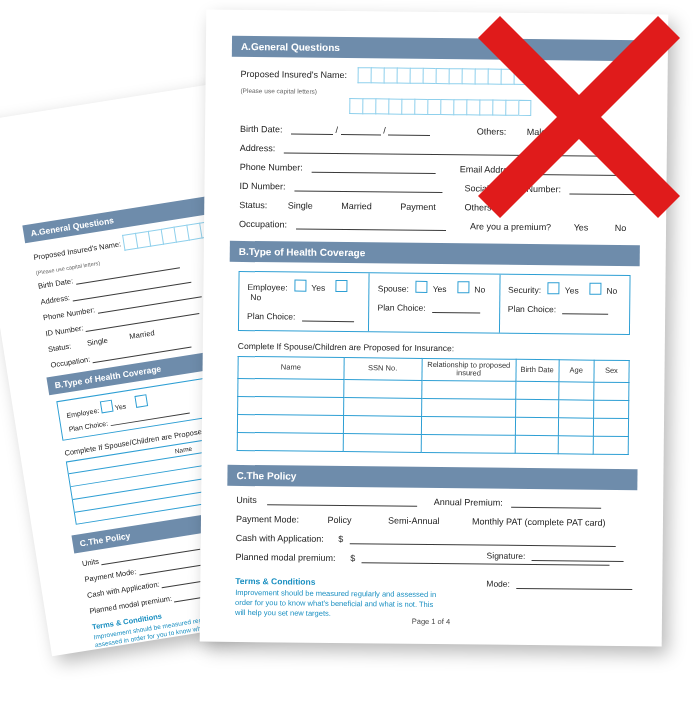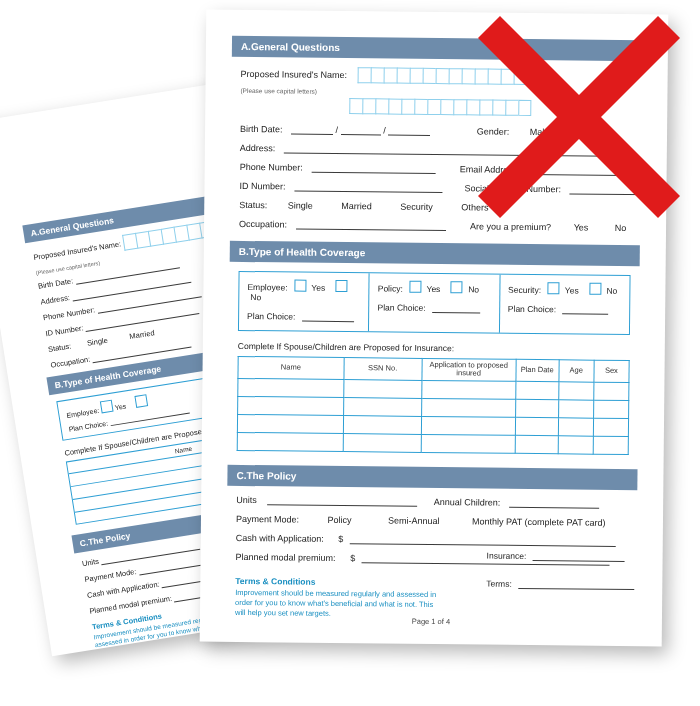--- a/index.html
+++ b/index.html
@@ -339,21 +339,21 @@
         </span>
       </div>
 
       <div class="f-row">
         <span class="f-label">Birth Date:</span>
         <span class="line" style="width:42px;margin-left:6px"></span>
         <span>/</span>
         <span class="line" style="width:40px"></span>
         <span>/</span>
         <span class="line" style="width:42px"></span>
-        <span style="margin-left:44px">Gender:</span>
+        <span style="margin-left:44px">Others:</span>
         <span style="margin-left:18px">Male</span>
         <span style="margin-left:22px">Female</span>
       </div>
 
       <div class="f-row">
         <span class="f-label">Address:</span>
         <span class="line" style="width:330px;margin-left:6px"></span>
       </div>
 
       <div class="f-row">
@@ -367,21 +367,21 @@
         <span class="f-label">ID Number:</span>
         <span class="line" style="width:148px;margin-left:6px"></span>
         <span style="margin-left:20px">Social Security Number:</span>
         <span class="line" style="width:86px;margin-left:6px"></span>
       </div>
 
       <div class="f-row">
         <span class="f-label">Status:</span>
         <span style="margin-left:18px">Single</span>
         <span style="margin-left:26px">Married</span>
-        <span style="margin-left:26px">Security</span>
+        <span style="margin-left:26px">Payment</span>
         <span style="margin-left:26px">Others</span>
       </div>
 
       <div class="f-row">
         <span class="f-label">Occupation:</span>
         <span class="line" style="width:150px;margin-left:6px"></span>
         <span style="margin-left:22px">Are you a premium?</span>
         <span style="margin-left:20px">Yes</span>
         <span style="margin-left:24px">No</span>
       </div>
@@ -397,21 +397,21 @@
             <span class="cb" style="margin-left:8px"></span>
             <span style="margin-left:3px">No</span>
           </div>
           <div class="r2">
             <span class="pl">Plan Choice:</span>
             <span class="line" style="width:52px;margin-left:4px"></span>
           </div>
         </div>
         <div class="cov-col">
           <div class="r1">
-            <span>Policy:</span>
+            <span>Spouse:</span>
             <span class="cb" style="margin-left:4px"></span>
             <span style="margin-left:3px">Yes</span>
             <span class="cb" style="margin-left:8px"></span>
             <span style="margin-left:3px">No</span>
           </div>
           <div class="r2">
             <span class="pl">Plan Choice:</span>
             <span class="line" style="width:48px;margin-left:4px"></span>
           </div>
         </div>
@@ -430,22 +430,22 @@
         </div>
       </div>
 
       <div style="margin:0 0 2px 9px;font-size:8.5px">Complete If Spouse/Children are Proposed for Insurance:</div>
 
       <table class="tbl">
         <tbody>
             <tr>
           <th style="width:27%">Name</th>
           <th style="width:20%">SSN No.</th>
-          <th style="width:24%">Application to proposed insured</th>
-          <th style="width:11%">Plan Date</th>
+          <th style="width:24%">Relationship to proposed insured</th>
+          <th style="width:11%">Birth Date</th>
           <th style="width:9%">Age</th>
           <th style="width:9%">Sex</th>
         </tr>
         <tr>
               <td></td>
               <td></td>
               <td></td>
               <td></td>
               <td></td>
               <td></td>
@@ -475,21 +475,21 @@
               <td></td>
             </tr>
       </tbody>
         </table>
 
       <div class="f-band" style="margin-top:14px">C.The Policy</div>
 
       <div class="f-row">
         <span class="f-label">Units</span>
         <span class="line" style="width:150px;margin-left:8px"></span>
-        <span style="margin-left:14px">Annual Children:</span>
+        <span style="margin-left:14px">Annual Premium:</span>
         <span class="line" style="width:90px;margin-left:6px"></span>
       </div>
 
       <div class="f-row">
         <span class="f-label">Payment Mode:</span>
         <span style="margin-left:26px">Policy</span>
         <span style="margin-left:34px">Semi-Annual</span>
         <span style="margin-left:30px">Monthly PAT (complete PAT card)</span>
       </div>
 
@@ -505,25 +505,25 @@
         <span class="line" style="width:248px;margin-left:4px"></span>
       </div>
 
       <div style="margin:14px 0 0 9px">
         <div class="terms-title">Terms &amp; Conditions</div>
         <div class="terms-body">Improvement should be measured regularly and assessed in order for you to know what's beneficial and what is not. This will help you set new targets.</div>
       </div>
 
       <div class="sig-box">
         <div style="margin-bottom:18px">
-          <span>Insurance:</span>
+          <span>Signature:</span>
           <span class="line" style="width:92px;margin-left:4px"></span>
         </div>
         <div>
-          <span>Terms:</span>
+          <span>Mode:</span>
           <span class="line" style="width:116px;margin-left:4px"></span>
         </div>
       </div>
 
       <div class="pagefoot">Page 1 of 4</div>
     </div>
   </div>
 
   <svg class="redx" viewBox="0 0 218 218">
     <g fill="#e01b1b">

